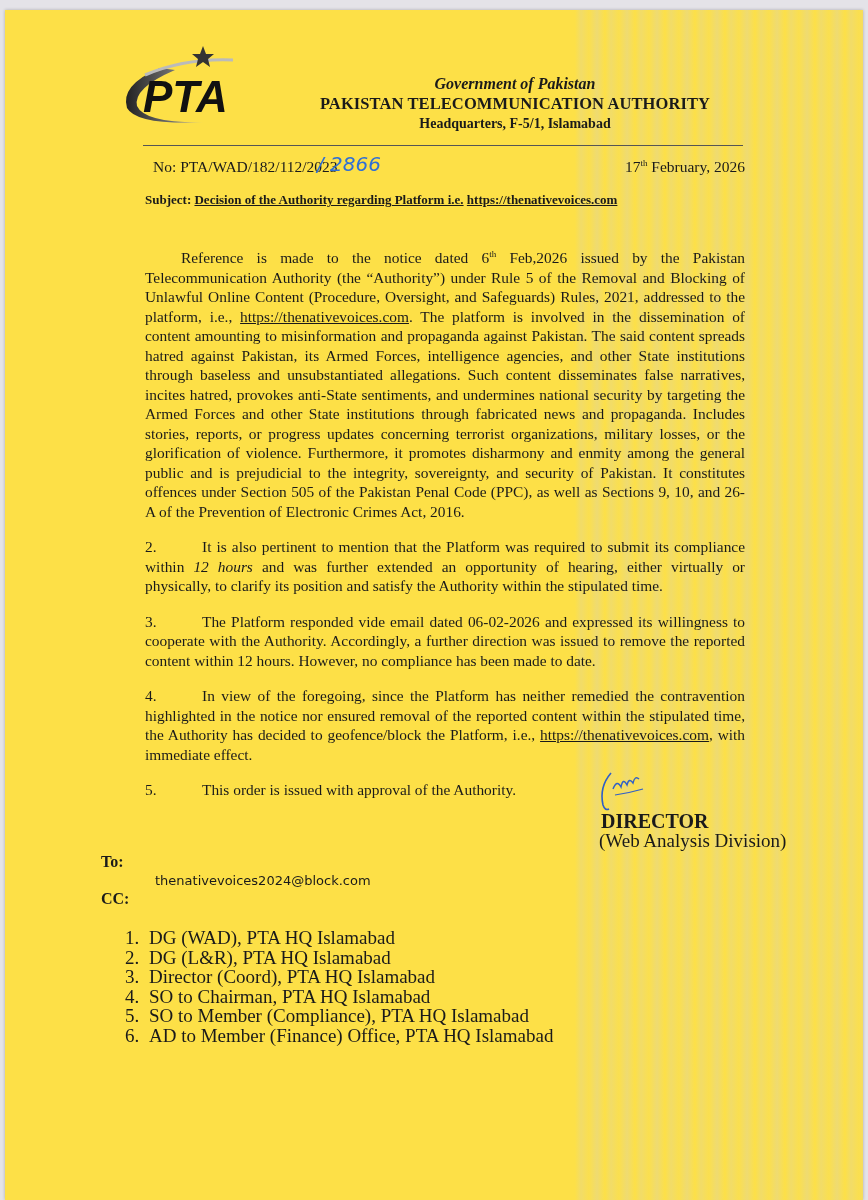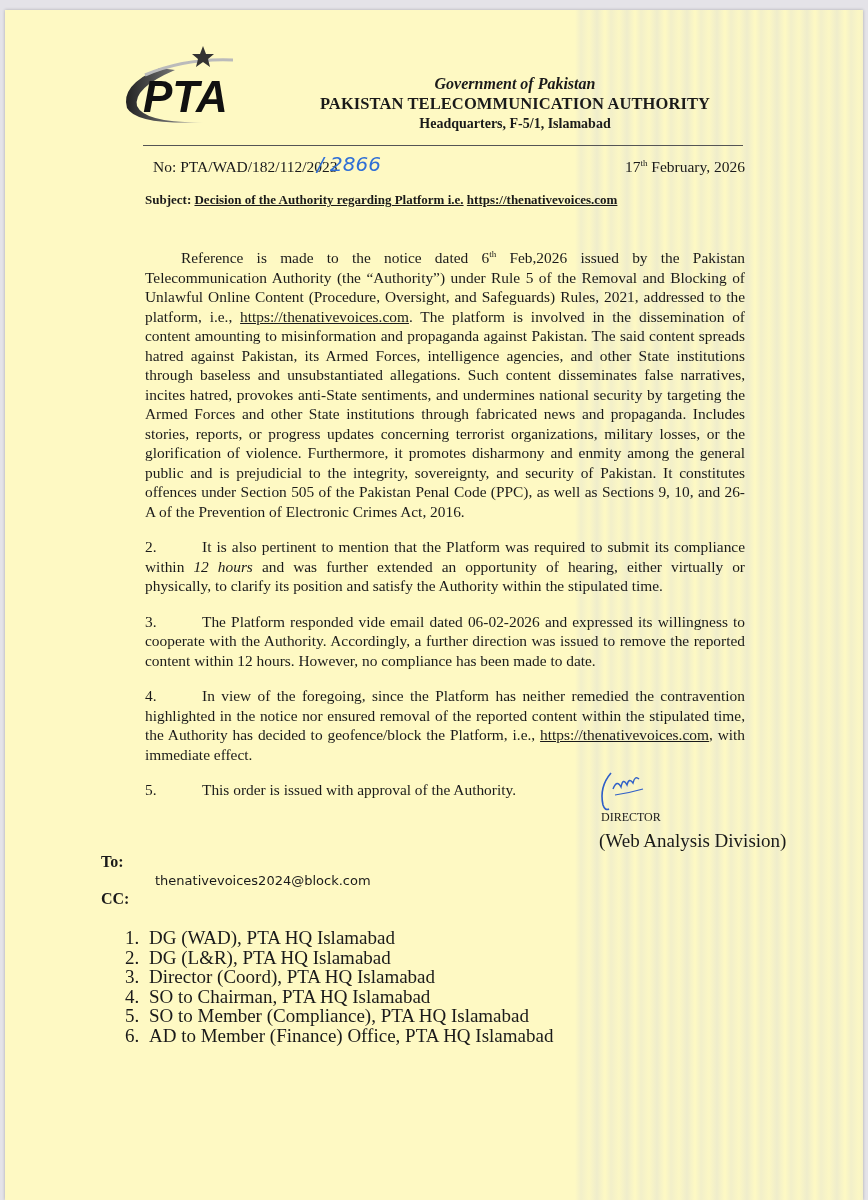--- a/index.html
+++ b/index.html
@@ -4,21 +4,21 @@
 <style>
   html, body { margin: 0; padding: 0; }
   body {
     width: 868px; height: 1200px; overflow: hidden;
     background: #e4e3e8;
     font-family: "Liberation Serif", "DejaVu Serif", serif;
     color: #1a1a1a;
   }
   .page {
     position: absolute; left: 5px; top: 10px; width: 858px; height: 1190px;
-    background: #fef9c3;
+    background: #fde047;
     box-shadow: 0 0 3px rgba(0,0,0,0.25);
     overflow: hidden;
   }
   .scan-texture {
     position: absolute; left: 570px; top: 0; width: 288px; height: 100%;
     background:
       repeating-linear-gradient(90deg, rgba(200,205,225,0.00) 0px, rgba(200,205,225,0.22) 6px, rgba(200,205,225,0.05) 14px, rgba(200,205,225,0.28) 22px, rgba(200,205,225,0.00) 30px);
     pointer-events: none;
   }
   .abs { position: absolute; }
@@ -39,21 +39,21 @@
   .subject .u { text-decoration: underline; }
   
   .body { left: 140px; top: 222px; width: 600px; font-size: 15.4px; line-height: 19.5px; text-align: justify; }
   .para { margin: 16px 0 12px 0; }
   .para .num { display: inline-block; width: 57px; }
   .indent { text-indent: 36px; }
   .link { text-decoration: underline; }
   .italic { font-style: italic; }
   
   .sign { left: 588px; top: 755px; width: 60px; height: 50px; }
-  .sig-title { left: 596px; top: 800px; font-weight: normal; font-size: 12px; }
+  .sig-title { left: 596px; top: 800px; font-weight: bold; font-size: 20px; }
   .sig-div { left: 594px; top: 820px; font-size: 19px; }
   
   .to-lbl { left: 96px; top: 843px; font-weight: bold; font-size: 16px; }
   .to-val { left: 150px; top: 863px; font-family: "DejaVu Sans", sans-serif; font-size: 13px; }
   .cc-lbl { left: 96px; top: 880px; font-weight: bold; font-size: 16px; }
   .cc-list { left: 120px; top: 918px; font-size: 19px; line-height: 19.5px; margin: 0; padding: 0; list-style: none; }
   .cc-list li span.n { display: inline-block; width: 24px; }
 </style>
 </head>
 <body>

